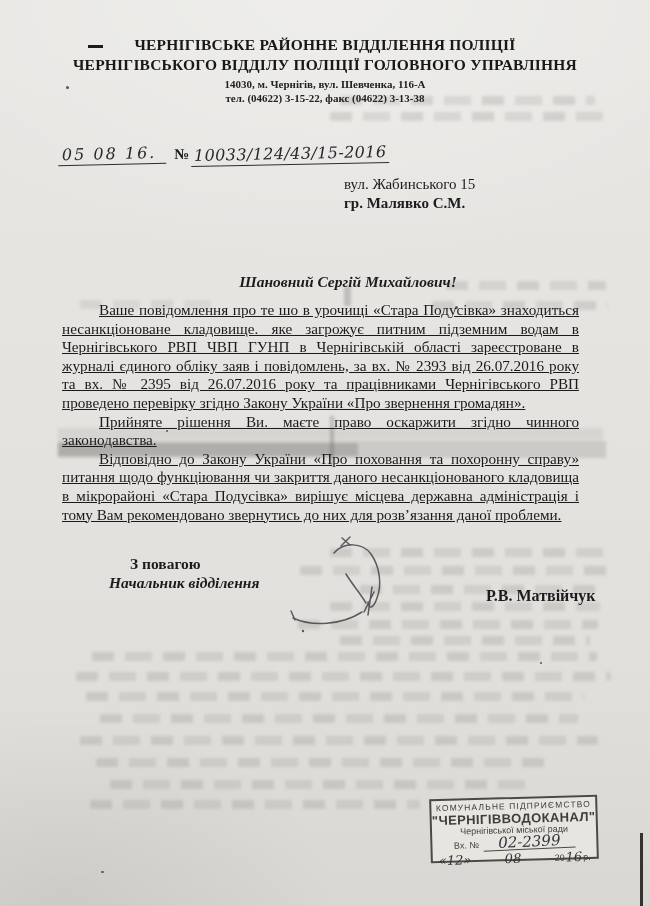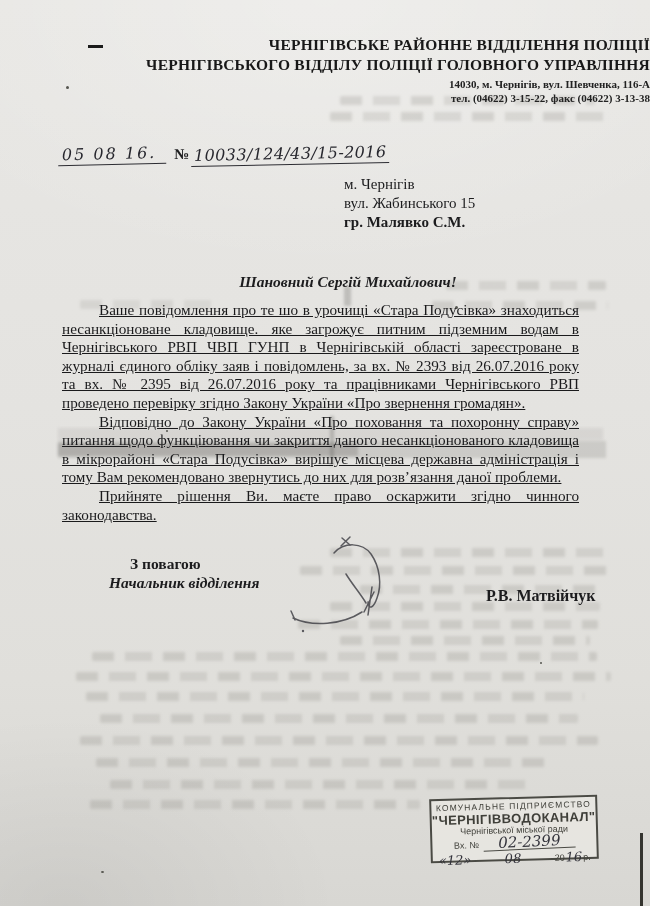--- a/index.html
+++ b/index.html
@@ -5,21 +5,21 @@
   html,body{margin:0;padding:0;background:#6e6e6e;}
   .page{
     position:relative;width:650px;height:906px;overflow:hidden;
     font-family:"Liberation Serif",serif;color:#1c1c1e;
     background:
       radial-gradient(120% 50% at 50% 0%, rgba(255,255,255,.28), transparent 60%),
       radial-gradient(60% 30% at 10% 100%, rgba(0,0,0,.06), transparent 70%),
       linear-gradient(180deg,#e8e7e4 0%,#e4e3e0 45%,#e0dfdb 75%,#d8d7d3 100%);
   }
   
-  .letterhead{position:absolute;top:35px;left:0;width:100%;text-align:right;}
+  .letterhead{position:absolute;top:35px;left:0;width:100%;text-align:center;}
   .lh-line{font-weight:bold;font-size:15.5px;line-height:20px;letter-spacing:.2px;color:#181818;}
   .lh-small{font-weight:bold;font-size:11px;line-height:13.5px;color:#222;}
   .lh-small.first{margin-top:3px;}
   .dash{position:absolute;left:88px;top:45px;width:15px;height:3px;background:#1b1b1b;}
   
   .hw{font-family:"DejaVu Serif",serif;font-style:italic;color:#27272e;}
   
   .ref{position:absolute;left:58px;top:144px;white-space:nowrap;}
   .ref-date{display:inline-block;min-width:100px;font-size:16px;letter-spacing:2px;
     border-bottom:1.6px solid #2c2c32;transform:rotate(-1.4deg);padding:0 4px 1px 4px;}
@@ -109,31 +109,30 @@
     <div class="lh-line">ЧЕРНІГІВСЬКОГО ВІДДІЛУ ПОЛІЦІЇ ГОЛОВНОГО УПРАВЛІННЯ</div>
     <div class="lh-small first">14030, м. Чернігів, вул. Шевченка, 116-А</div>
     <div class="lh-small">тел. (04622) 3-15-22,  факс (04622) 3-13-38</div>
   </div>
 
   <div class="ref">
     <span class="hw ref-date">05 08 16.</span><span class="ref-no">№</span><span class="hw ref-num">10033/124/43/15-2016</span>
   </div>
 
   <div class="recipient">
-    <div>м. Чернігів</div>
     <div>вул. Жабинського 15</div>
     <div class="b">гр. Малявко С.М.</div>
   </div>
 
   <div class="salutation">Шановний Сергій Михайлович!</div>
 
   <div class="bodytext">
     <p>Ваше повідомлення про те шо в урочищі «Стара Подусівка» знаходиться несанкціоноване кладовище. яке загрожує питним підземним водам в Чернігівського РВП ЧВП ГУНП в Чернігівській області зареєстроване в журналі єдиного обліку заяв і повідомлень, за вх. № 2393 від 26.07.2016 року та вх. № 2395 від 26.07.2016 року та працівниками Чернігівського РВП проведено перевірку згідно Закону України «Про звернення громадян».</p>
+    <p>Прийняте рішення Ви. маєте право оскаржити згідно чинного законодавства.</p>
     <p>Відповідно до Закону України «Про поховання та похоронну справу» питання щодо функціювання чи закриття даного несанкціонованого кладовища в мікрорайоні «Стара Подусівка» вирішує місцева державна адміністрація і тому Вам рекомендовано звернутись до них для розв’язання даної проблеми.</p>
-    <p>Прийняте рішення Ви. маєте право оскаржити згідно чинного законодавства.</p>
   </div>
 
   <div class="closing">З повагою</div>
   <div class="jobtitle">Начальник відділення</div>
   <div class="signname">Р.В. Матвійчук</div>
 
   <svg class="sig-svg" width="120" height="110" viewBox="0 0 120 110">
     <g fill="none" stroke="#3a3a40" stroke-width="1.5" stroke-linecap="round" opacity="0.8">
       <path d="M62 8 l8 7 M70 7 l-9 9"></path>
       <path d="M54 23 C64 12, 82 12, 91 24 C100 37, 102 55, 97 68 C94 77, 89 81, 88 72"></path>

